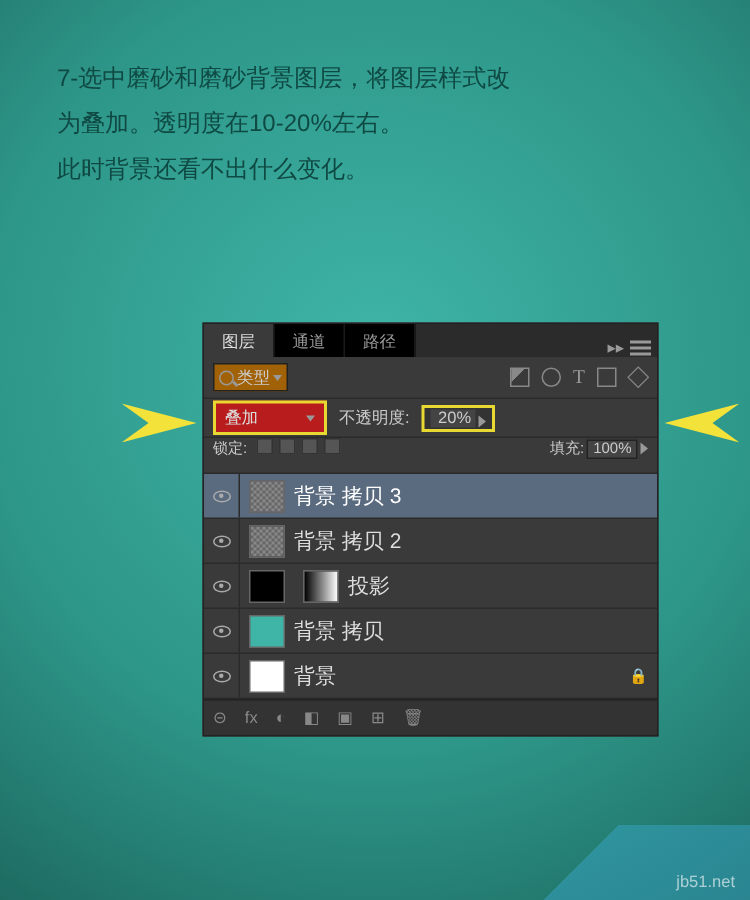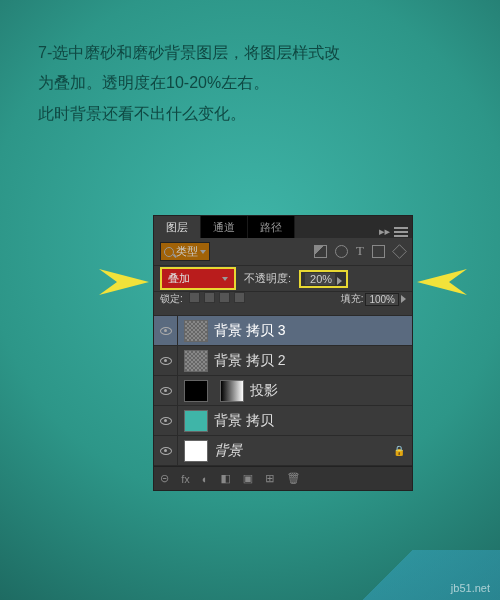--- a/index.html
+++ b/index.html
@@ -1,18 +1,18 @@
 <!DOCTYPE html>
 <html><head>
 <meta charset="utf-8">
 <style>
 *{box-sizing:border-box;margin:0;padding:0}
 body{width:500px;height:600px;background:radial-gradient(circle at 50% 40%,#3fb5a8 0%,#2d9688 60%,#1e6b62 100%);font-family:"Microsoft YaHei",sans-serif;overflow:hidden;position:relative}
 .instr{padding:38px 38px 0 38px;color:#0f4943;font-size:16px;line-height:1.9;font-weight:500}
-.panel-wrap{position:absolute;left:153px;top:215px;width:260px}
+.panel-wrap{position:absolute;left:135px;top:215px;width:304px}
 .panel{background:#3a3a3a;border:1px solid #222;font-size:11px;color:#ccc}
 .tabs{display:flex;background:#2b2b2b;height:22px;align-items:flex-end}
 .tab{padding:4px 12px 3px;background:#000000;color:#999;border-right:1px solid #1a1a1a}
 .tab.active{background:#3a3a3a;color:#ddd}
 .tabs-end{margin-left:auto;display:flex;align-items:center;gap:4px;padding-right:4px}
 .menu-icon{width:14px;height:10px;display:flex;flex-direction:column;gap:2px}
 .menu-icon span{height:2px;background:#999}
 .row1{display:flex;align-items:center;height:28px;padding:0 6px;gap:6px;border-bottom:1px solid #2a2a2a}
 .kind{display:flex;align-items:center;gap:2px;border:1px solid #222;background:#a16207;padding:1px 3px}
 .glass{width:10px;height:10px;border:1.5px solid #999;border-radius:50%;position:relative}
@@ -50,21 +50,21 @@
 .lname{flex:1;color:#ddd;font-size:14px}
 .lock-s{margin-right:6px;color:#aaa;font-size:10px}
 .layer.sel .lname{color:#fff}
 .bottom{display:flex;align-items:center;height:24px;padding:0 6px;gap:12px;color:#888;font-size:11px;border-top:1px solid #222;background:#333}
 .bottom span{cursor:default}
 .arrow{position:absolute;width:50px;height:26px}
 .arrow.left{left:-54px;top:54px}
 .arrow.right{right:-54px;top:54px;transform:scaleX(-1)}
 .arrow svg{width:100%;height:100%}
 .watermark{position:absolute;bottom:0;right:0;width:180px;height:50px;background:linear-gradient(135deg,transparent 40%,rgba(63,181,231,.35) 40%);color:rgba(255,255,255,.6);font-size:11px;display:flex;align-items:flex-end;justify-content:flex-end;padding:6px 10px}
-.layer.italic .lname{font-style:italic}
+.layer.italic .lname{}
 </style>
 </head>
 <body>
 
 <div class="instr">
   <div>7-选中磨砂和磨砂背景图层，将图层样式改</div>
   <div>为叠加。透明度在10-20%左右。</div>
   <div>此时背景还看不出什么变化。</div>
 </div>
 

